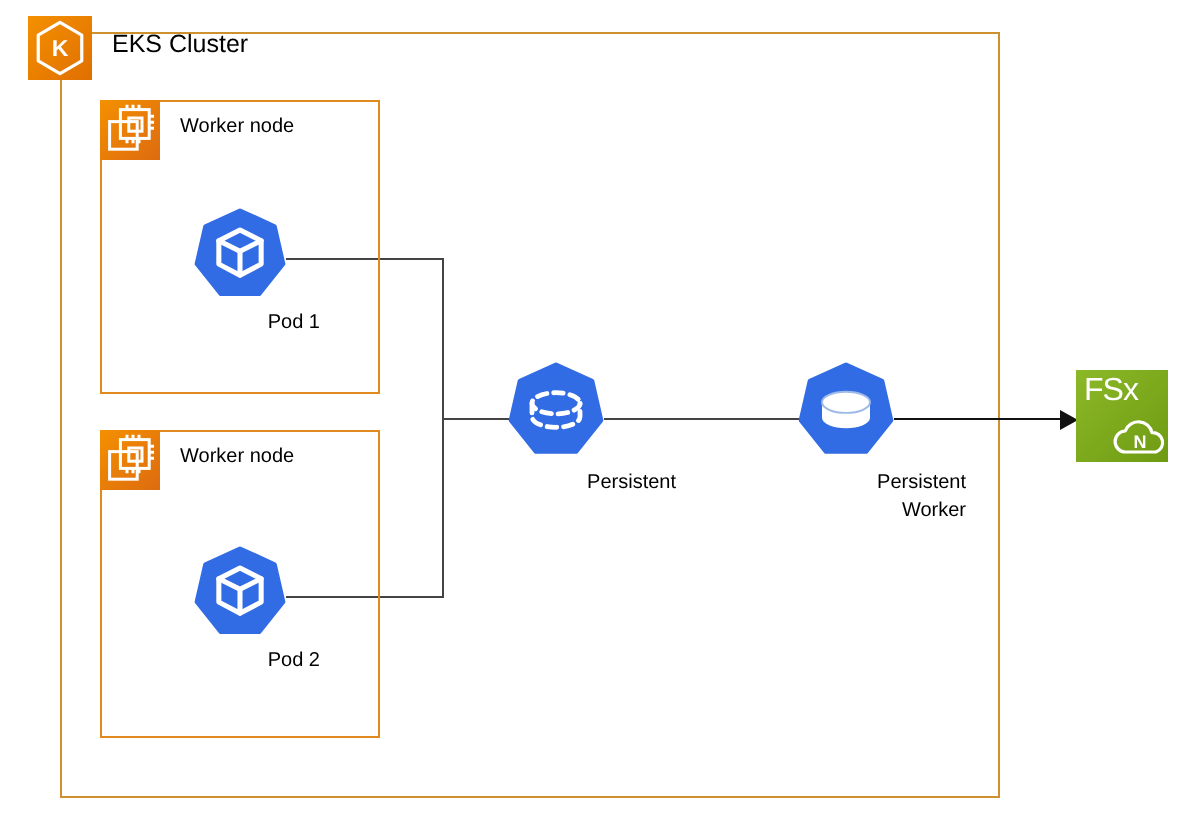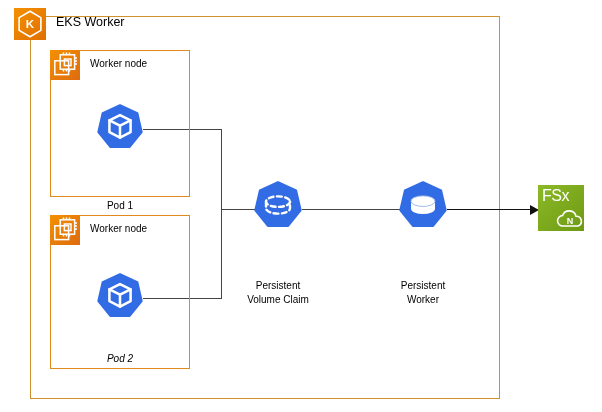--- a/index.html
+++ b/index.html
@@ -4,21 +4,21 @@
 <style>
   html,body{margin:0;padding:0;background:#ffffff;}
   .canvas{
     position:relative;width:602px;height:412px;background:#ffffff;overflow:hidden;
     font-family:"Liberation Sans", sans-serif;color:#000;
   }
   .box{position:absolute;background:transparent;box-sizing:border-box;}
   .cluster-box{border:1px solid #CF9030;}
   .worker-box{border:1px solid #E08A1D;}
   .label{position:absolute;font-size:10px;line-height:14px;color:#000;white-space:nowrap;}
-  .label.center{text-align:center;white-space:normal;margin-top:44px;}
+  .label.center{text-align:right;white-space:normal;}
   .icon-square{position:absolute;display:flex;align-items:center;justify-content:center;}
   .eks-icon{background:linear-gradient(135deg,#F49000,#E06F00);}
   .chip-icon{background:linear-gradient(135deg,#F49000,#DD6B10);}
   .fsx-icon{background:linear-gradient(135deg,#8CB928,#6E9A12);}
   .fsx-text{position:absolute;top:2px;left:4px;font-size:16px;font-weight:500;color:#fff;letter-spacing:-0.5px;}
   .fsx-cloud{position:absolute;right:1px;bottom:2px;}
   .line{position:absolute;background:#444;}
   .arrowhead{
     position:absolute;width:0;height:0;
     border-top:5px solid transparent;border-bottom:5px solid transparent;
@@ -40,21 +40,21 @@
   <div class="line" style="left:302px;top:209px;width:98px;height:1px;"></div>
   <div class="line" style="left:447px;top:209px;width:84px;height:1px;background:#111;"></div>
   <div class="arrowhead" style="left:530px;top:205px;"></div>
 
   <div class="icon-square eks-icon" style="left:14px;top:8px;width:32px;height:32px;">
     <svg width="32" height="32" viewBox="0 0 100 100">
       <polygon points="50,10 84,30 84,70 50,90 16,70 16,30" fill="none" stroke="#fff" stroke-width="5" stroke-linejoin="round"></polygon>
       <text x="50" y="63" text-anchor="middle" font-size="36" font-weight="bold" fill="#fff" font-family="Liberation Sans, sans-serif">K</text>
     </svg>
   </div>
-  <div class="label" style="left:56px;top:15px;font-size:12.5px;">EKS Worker</div>
+  <div class="label" style="left:56px;top:15px;font-size:12.5px;">EKS Cluster</div>
 
   <div class="box worker-box" style="left:50px;top:50px;width:140px;height:147px;"></div>
   <div class="icon-square chip-icon" style="left:50px;top:50px;width:30px;height:30px;">
     <svg width="30" height="30" viewBox="0 0 100 100" fill="none" stroke="#fff" stroke-width="5">
       <rect x="16" y="36" width="46" height="46"></rect>
       <rect x="34" y="16" width="48" height="48"></rect>
       <rect x="48" y="30" width="22" height="22"></rect>
       <path d="M45,16 V8 M55,16 V8 M65,16 V8 M45,64 V72 M55,64 V72 M65,64 V72 M82,27 H90 M82,37 H90 M82,47 H90"></path>
     </svg>
   </div>
@@ -86,34 +86,33 @@
   <div class="icon-square" style="left:97px;top:273px;width:46px;height:46px;">
     <svg width="46" height="46" viewBox="0 0 100 100">
       <polygon points="50,3 87.5,20.1 96.8,60.7 70.8,93.2 29.2,93.2 3.2,60.7 12.5,20.1" fill="#326CE5" stroke="#326CE5" stroke-width="5" stroke-linejoin="round"></polygon>
       <g fill="none" stroke="#fff" stroke-width="5.5" stroke-linejoin="round" stroke-linecap="round">
         <path d="M50,24 L73,35.5 L50,47 L27,35.5 Z"></path>
         <path d="M27,35.5 V61 L50,73 V47"></path>
         <path d="M73,35.5 V61 L50,73"></path>
       </g>
     </svg>
   </div>
-  <div class="label center" style="left:80px;top:308px;width:80px;font-style:italic;">Pod 2</div>
+  <div class="label center" style="left:80px;top:324px;width:80px;">Pod 2</div>
 
   <div class="icon-square" style="left:254px;top:181px;width:48px;height:48px;">
     <svg width="48" height="48" viewBox="0 0 100 100">
       <polygon points="50,3 87.5,20.1 96.8,60.7 70.8,93.2 29.2,93.2 3.2,60.7 12.5,20.1" fill="#326CE5" stroke="#326CE5" stroke-width="5" stroke-linejoin="round"></polygon>
       <g fill="none" stroke="#fff" stroke-width="5" stroke-linecap="round" stroke-dasharray="10 7">
         <ellipse cx="50" cy="43" rx="25" ry="11"></ellipse>
         <path d="M25,43 V57 A25,11 0 0 0 75,57 V43"></path>
       </g>
     </svg>
   </div>
   <div class="label center" style="left:218px;top:235px;width:120px;">
     <div>Persistent</div>
-    <div>Volume Claim</div>
   </div>
 
   <div class="icon-square" style="left:399px;top:181px;width:48px;height:48px;">
     <svg width="48" height="48" viewBox="0 0 100 100">
       <polygon points="50,3 87.5,20.1 96.8,60.7 70.8,93.2 29.2,93.2 3.2,60.7 12.5,20.1" fill="#326CE5" stroke="#326CE5" stroke-width="5" stroke-linejoin="round"></polygon>
       <path d="M25,42 A25,11 0 0 1 75,42 V58 A25,11 0 0 1 25,58 Z" fill="#fff"></path>
       <ellipse cx="50" cy="42" rx="25" ry="11" fill="#fff" stroke="#9db9e8" stroke-width="2"></ellipse>
     </svg>
   </div>
   <div class="label center" style="left:363px;top:235px;width:120px;">

